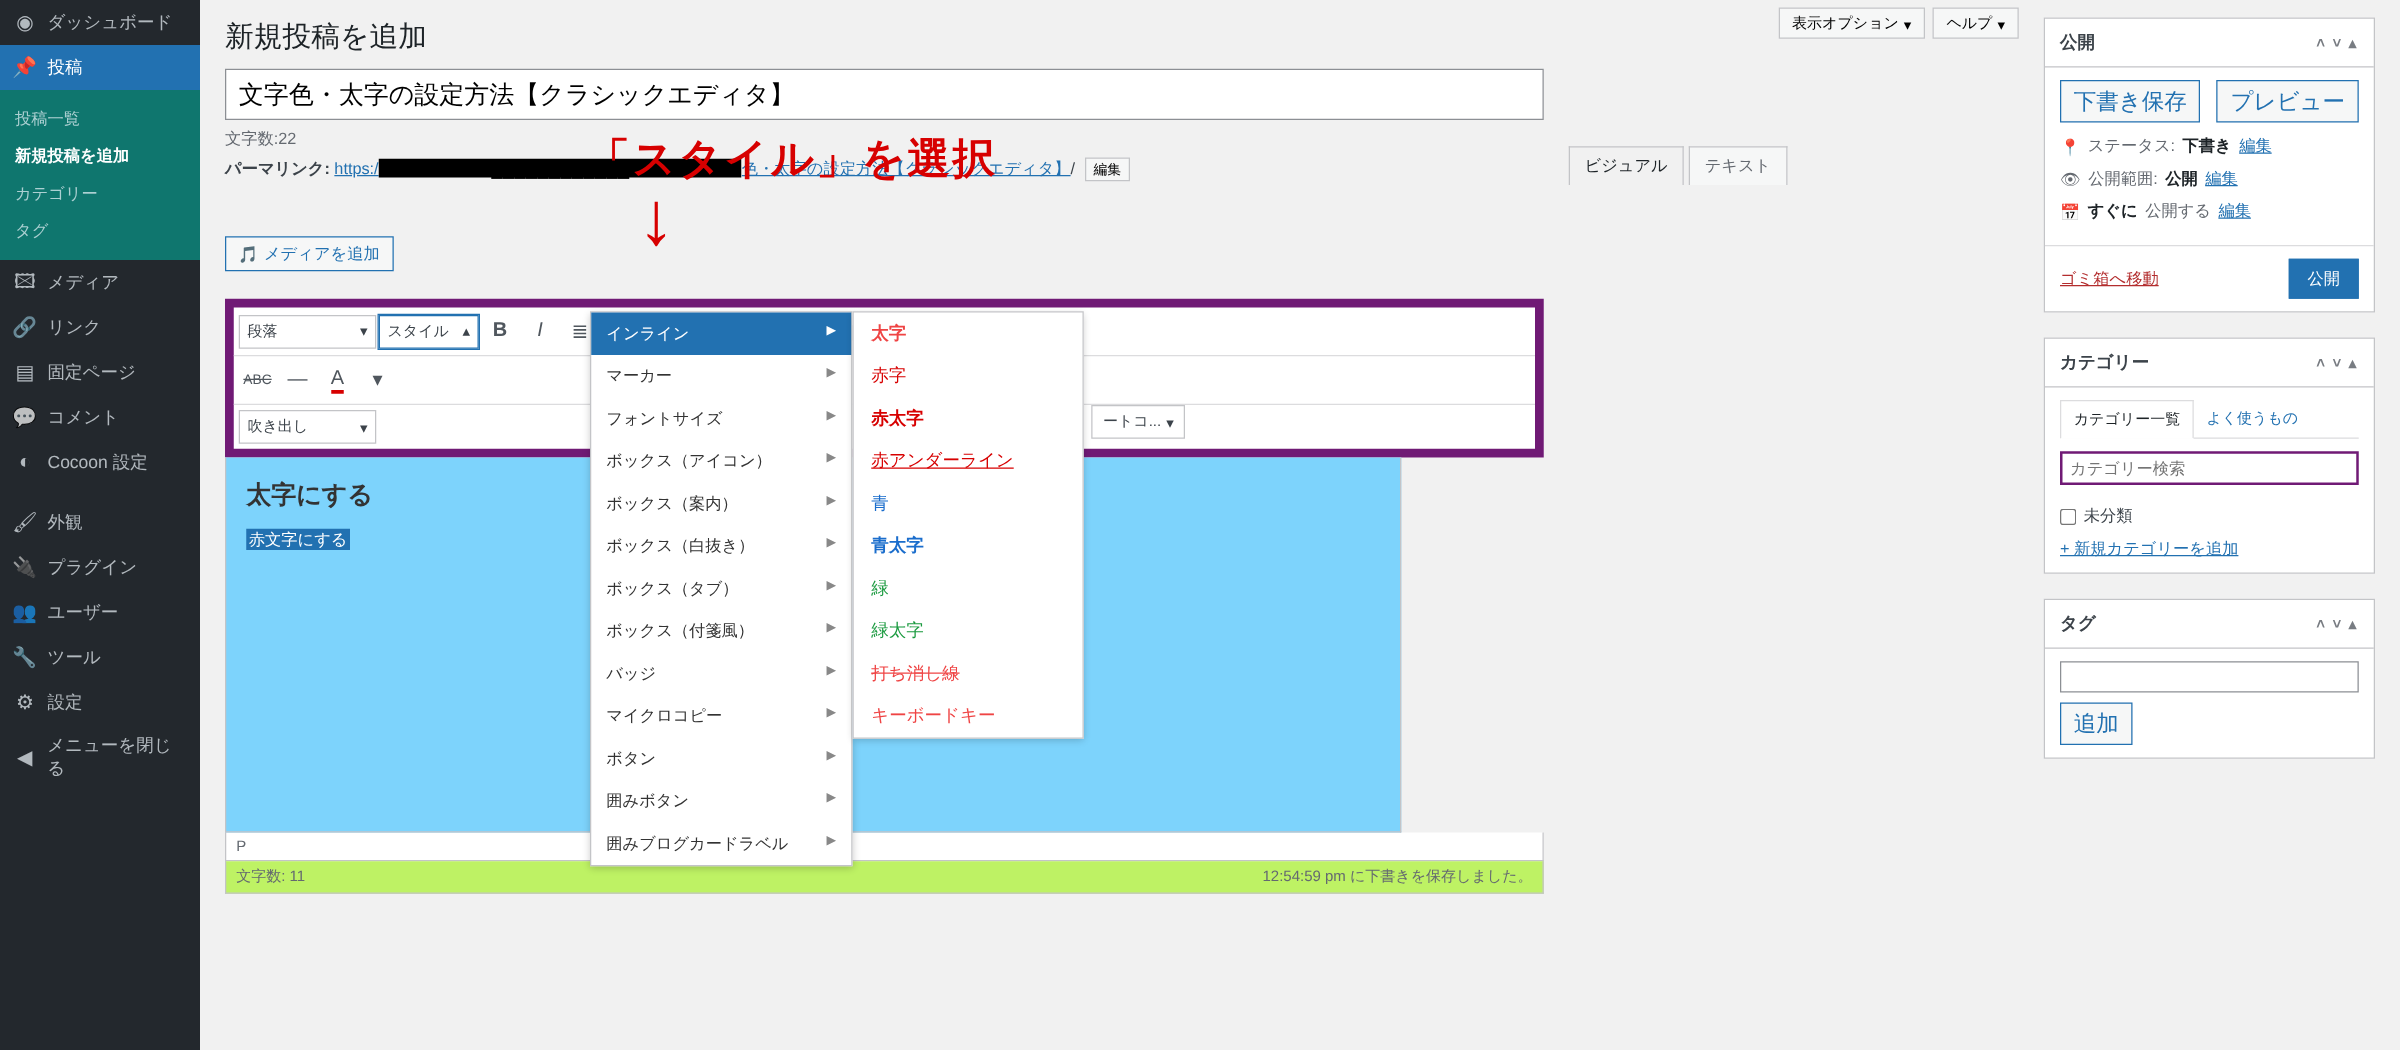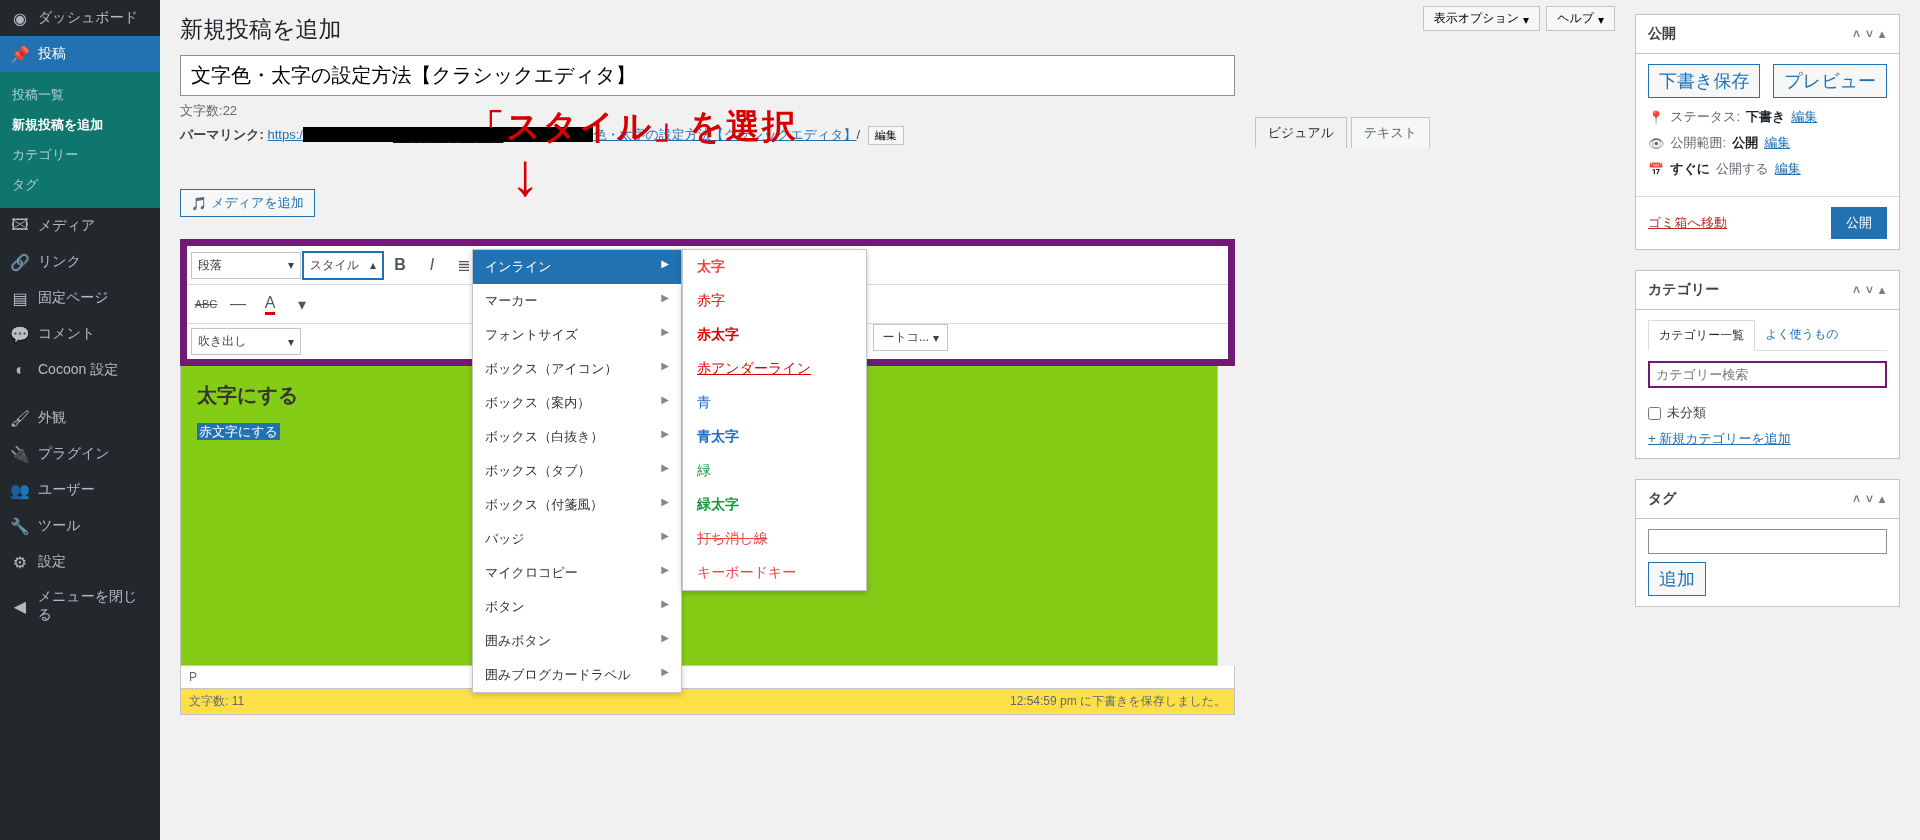--- a/index.html
+++ b/index.html
@@ -28,41 +28,41 @@
 .editor-tabs{float:right;margin-top:-28px;margin-right:185px}
 .etab{border:1px solid #c3c4c7;border-bottom:none;background:#f6f7f7;padding:6px 12px;font-size:13px;cursor:pointer;color:#646970}
 .etab.active{background:#f1f1f1;border-bottom-color:#f1f1f1;color:#1d2327}
 .toolbar{width:1055px;background:#fff;border:7px solid #701a75;margin-top:22px}
 .tb-row{display:flex;align-items:center;padding:4px;border-bottom:1px solid #dcdcde;gap:2px}
 .tb-row:last-child{border-bottom:none}
 .tb-sel{border:1px solid #c3c4c7;padding:4px 6px;font-size:12px;background:#fff;cursor:pointer;display:flex;align-items:center;justify-content:space-between;min-width:110px}
 .tb-sel.active{border:1px solid #2271b1;box-shadow:0 0 0 1px #2271b1}
 .tb-btn{width:30px;height:30px;display:flex;align-items:center;justify-content:center;cursor:pointer;color:#50575e;font-size:16px}
 .tb-btn.active{background:#50575e;color:#fff;border:1px solid #1d2327}
-.content{width:1038px;min-height:300px;background:#84cc16;border:1px solid #c3c4c7;border-top:none;padding:16px;position:relative}
+.content{width:941px;min-height:300px;background:#7dd3fc;border:1px solid #c3c4c7;border-top:none;padding:16px;position:relative}
 .content h2{font-size:20px;font-weight:700;margin-bottom:14px;color:#333}
 .content .seltext{background:#2271b1;color:#fff;padding:1px 2px}
 .status-row{width:1055px;background:#fff;border:1px solid #c3c4c7;border-top:none;padding:4px 8px;font-size:12px;color:#646970;display:flex}
 .status-row .path{flex:1}
-.status-row2{width:1055px;background:#fde047;border:1px solid #c3c4c7;border-top:none;padding:4px 8px;font-size:12px;color:#646970;display:flex;justify-content:space-between}
+.status-row2{width:1055px;background:#bef264;border:1px solid #c3c4c7;border-top:none;padding:4px 8px;font-size:12px;color:#646970;display:flex;justify-content:space-between}
 .dropdown{position:absolute;left:312px;top:249px;background:#fff;border:1px solid #c3c4c7;box-shadow:0 2px 6px rgba(0,0,0,.2);z-index:100;width:210px}
 .dd-item{padding:8px 12px;font-size:13px;cursor:pointer;display:flex;justify-content:space-between;align-items:flex-start;color:#333}
 .dd-item.hl{background:#2271b1;color:#fff}
 .dd-item .arr{font-size:10px;color:#888}
 .dd-item.hl .arr{color:#fff}
 .submenu{position:absolute;left:522px;top:249px;background:#fff;border:1px solid #c3c4c7;box-shadow:0 2px 6px rgba(0,0,0,.2);z-index:101;width:185px}
 .sm-item{padding:8px 14px;font-size:14px;cursor:pointer;color:#ef4444}
 .sm-item.bold{font-weight:700}
 .sm-item.red{color:#d70000}
 .sm-item.redbold{color:#d70000;font-weight:700}
 .sm-item.redunder{color:#d70000;text-decoration:underline}
 .sm-item.blue{color:#1a6dcc}
 .sm-item.bluebold{color:#1a6dcc;font-weight:700}
 .sm-item.green{color:#1a9a3f}
-.sm-item.greenbold{color:#1a9a3f;font-weight:700}
+.sm-item.greenbold{color:#1a9a3f;font-weight:400}
 .sm-item.strike{text-decoration:line-through}
 .right{width:285px;padding:14px 20px 0 0;flex-shrink:0}
 .box{background:#fff;border:1px solid #c3c4c7;margin-bottom:20px}
 .box-h{padding:10px 12px;border-bottom:1px solid #c3c4c7;display:flex;justify-content:space-between;align-items:center;font-weight:600;font-size:14px}
 .box-ctrl{display:flex;gap:2px;color:#787c82;font-size:12px}
 .box-ctrl span{cursor:pointer;padding:2px}
 .box-b{padding:10px 12px}
 .btn-outline{border:1px solid #2271b1;color:#2271b1;background:#f6f7f7;padding:4px 10px;cursor:pointer;font-size:18px}
 .box-row{display:flex;justify-content:space-between;align-items:center;margin-bottom:10px}
 .pub-meta{font-size:13px;color:#646970;margin:8px 0;display:flex;align-items:center;gap:6px}

